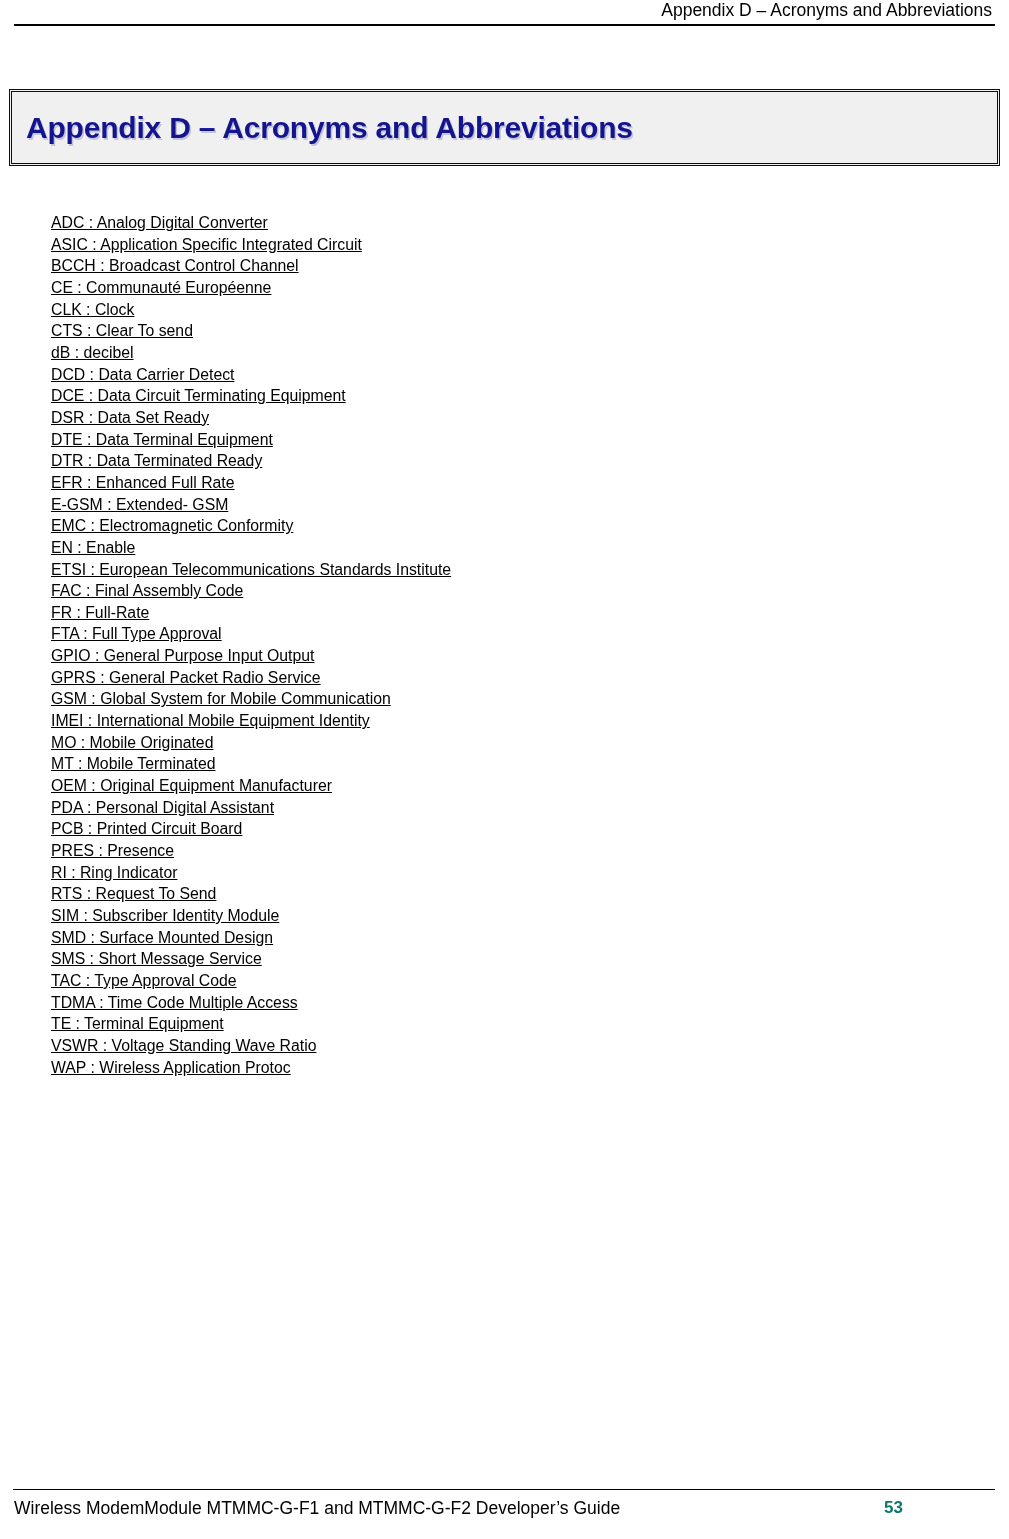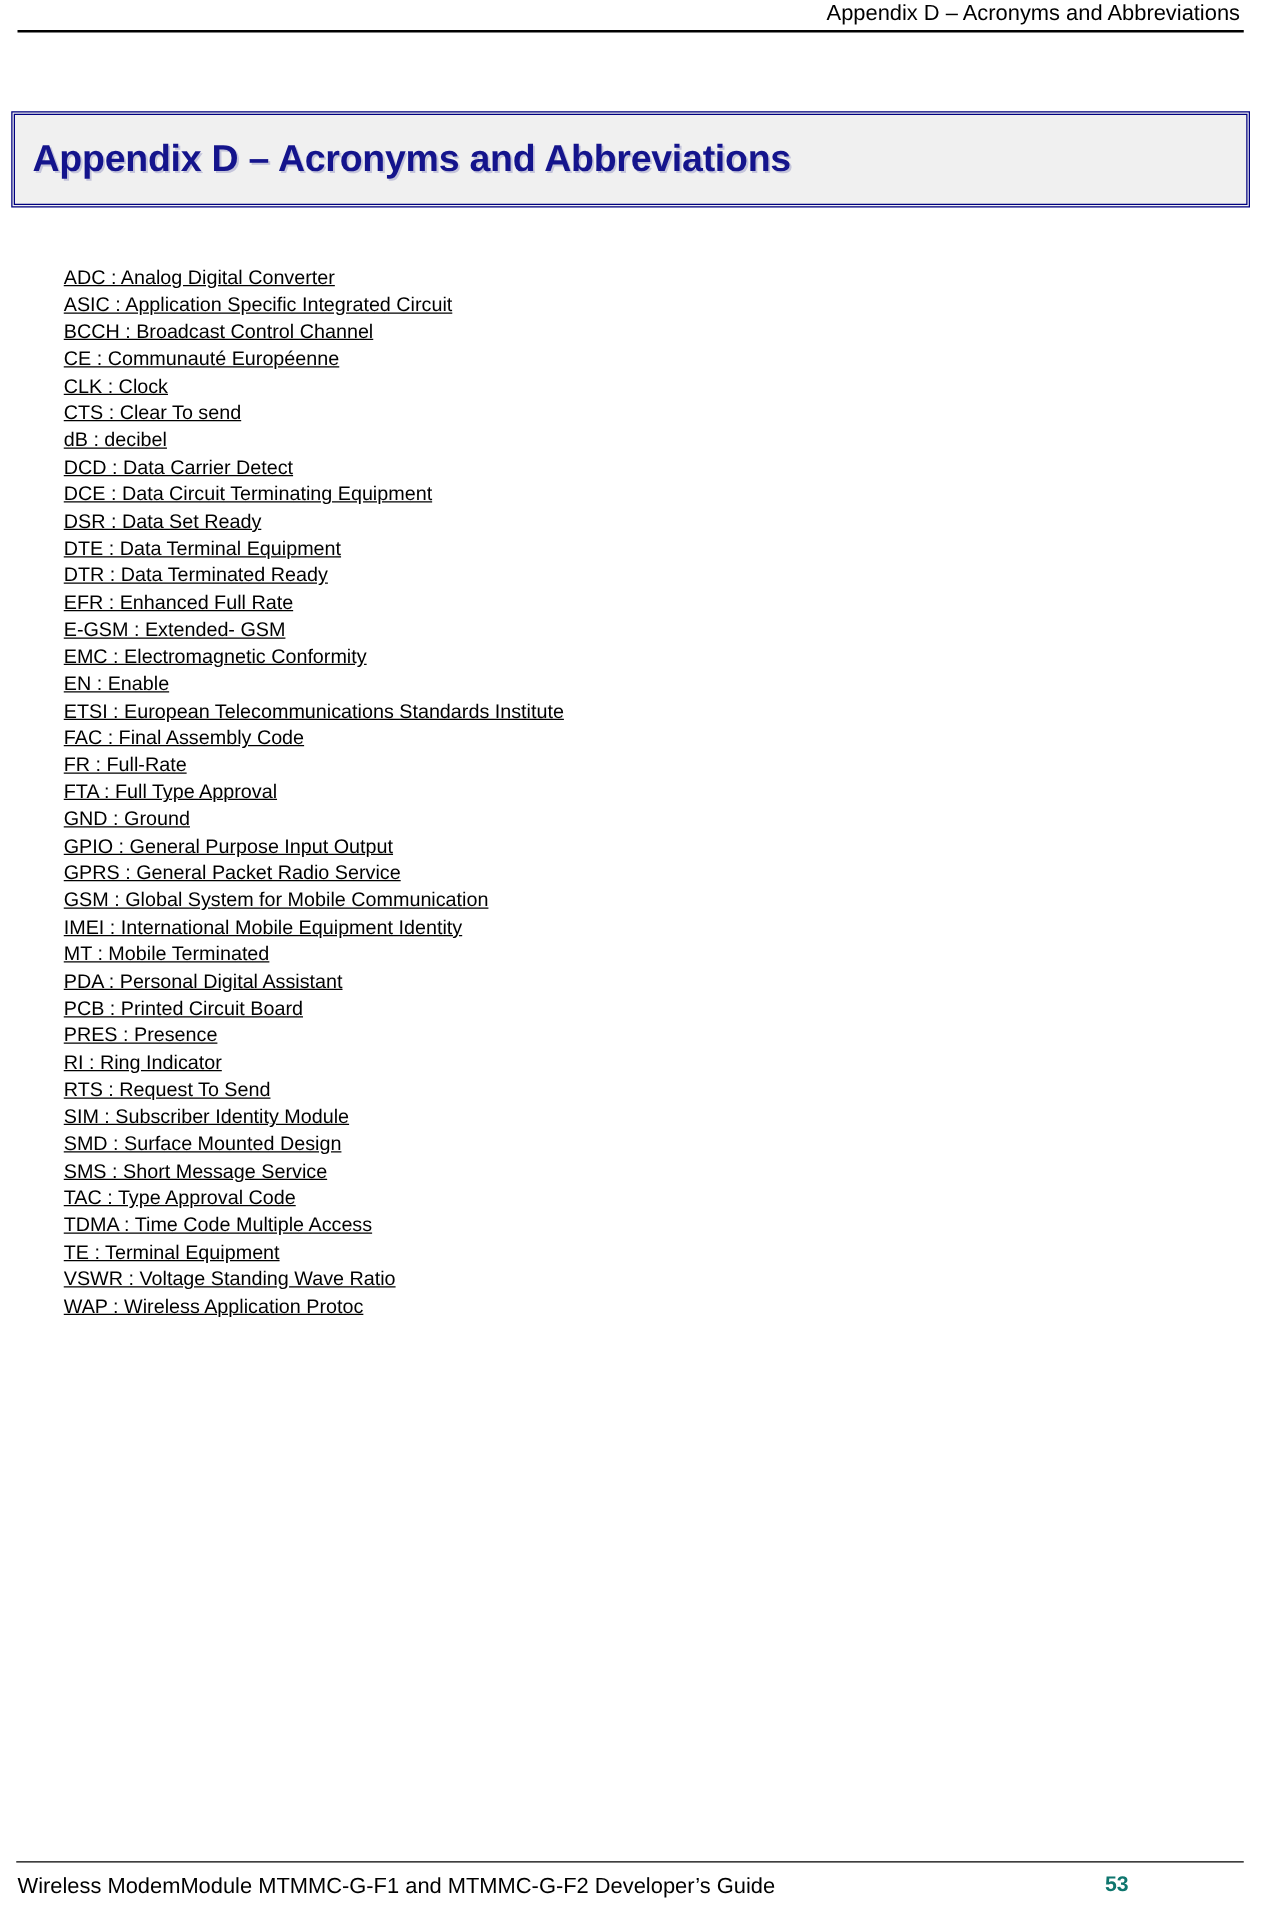--- a/index.html
+++ b/index.html
@@ -168,26 +168,27 @@
       <li class="acronym-item">DTE : Data Terminal Equipment</li>
       <li class="acronym-item">DTR : Data Terminated Ready</li>
       <li class="acronym-item">EFR : Enhanced Full Rate</li>
       <li class="acronym-item">E-GSM : Extended- GSM</li>
       <li class="acronym-item">EMC : Electromagnetic Conformity</li>
       <li class="acronym-item">EN : Enable</li>
       <li class="acronym-item">ETSI : European Telecommunications Standards Institute</li>
       <li class="acronym-item">FAC : Final Assembly Code</li>
       <li class="acronym-item">FR : Full-Rate</li>
       <li class="acronym-item">FTA : Full Type Approval</li>
-      <li class="acronym-item">GND : Ground</li>
       <li class="acronym-item">GPIO : General Purpose Input Output</li>
       <li class="acronym-item">GPRS : General Packet Radio Service</li>
       <li class="acronym-item">GSM : Global System for Mobile Communication</li>
       <li class="acronym-item">IMEI : International Mobile Equipment Identity</li>
+      <li class="acronym-item">MO : Mobile Originated</li>
       <li class="acronym-item">MT : Mobile Terminated</li>
+      <li class="acronym-item">OEM : Original Equipment Manufacturer</li>
       <li class="acronym-item">PDA : Personal Digital Assistant</li>
       <li class="acronym-item">PCB : Printed Circuit Board</li>
       <li class="acronym-item">PRES : Presence</li>
       <li class="acronym-item">RI : Ring Indicator</li>
       <li class="acronym-item">RTS : Request To Send</li>
       <li class="acronym-item">SIM : Subscriber Identity Module</li>
       <li class="acronym-item">SMD : Surface Mounted Design</li>
       <li class="acronym-item">SMS : Short Message Service</li>
       <li class="acronym-item">TAC : Type Approval Code</li>
       <li class="acronym-item">TDMA : Time Code Multiple Access</li>

